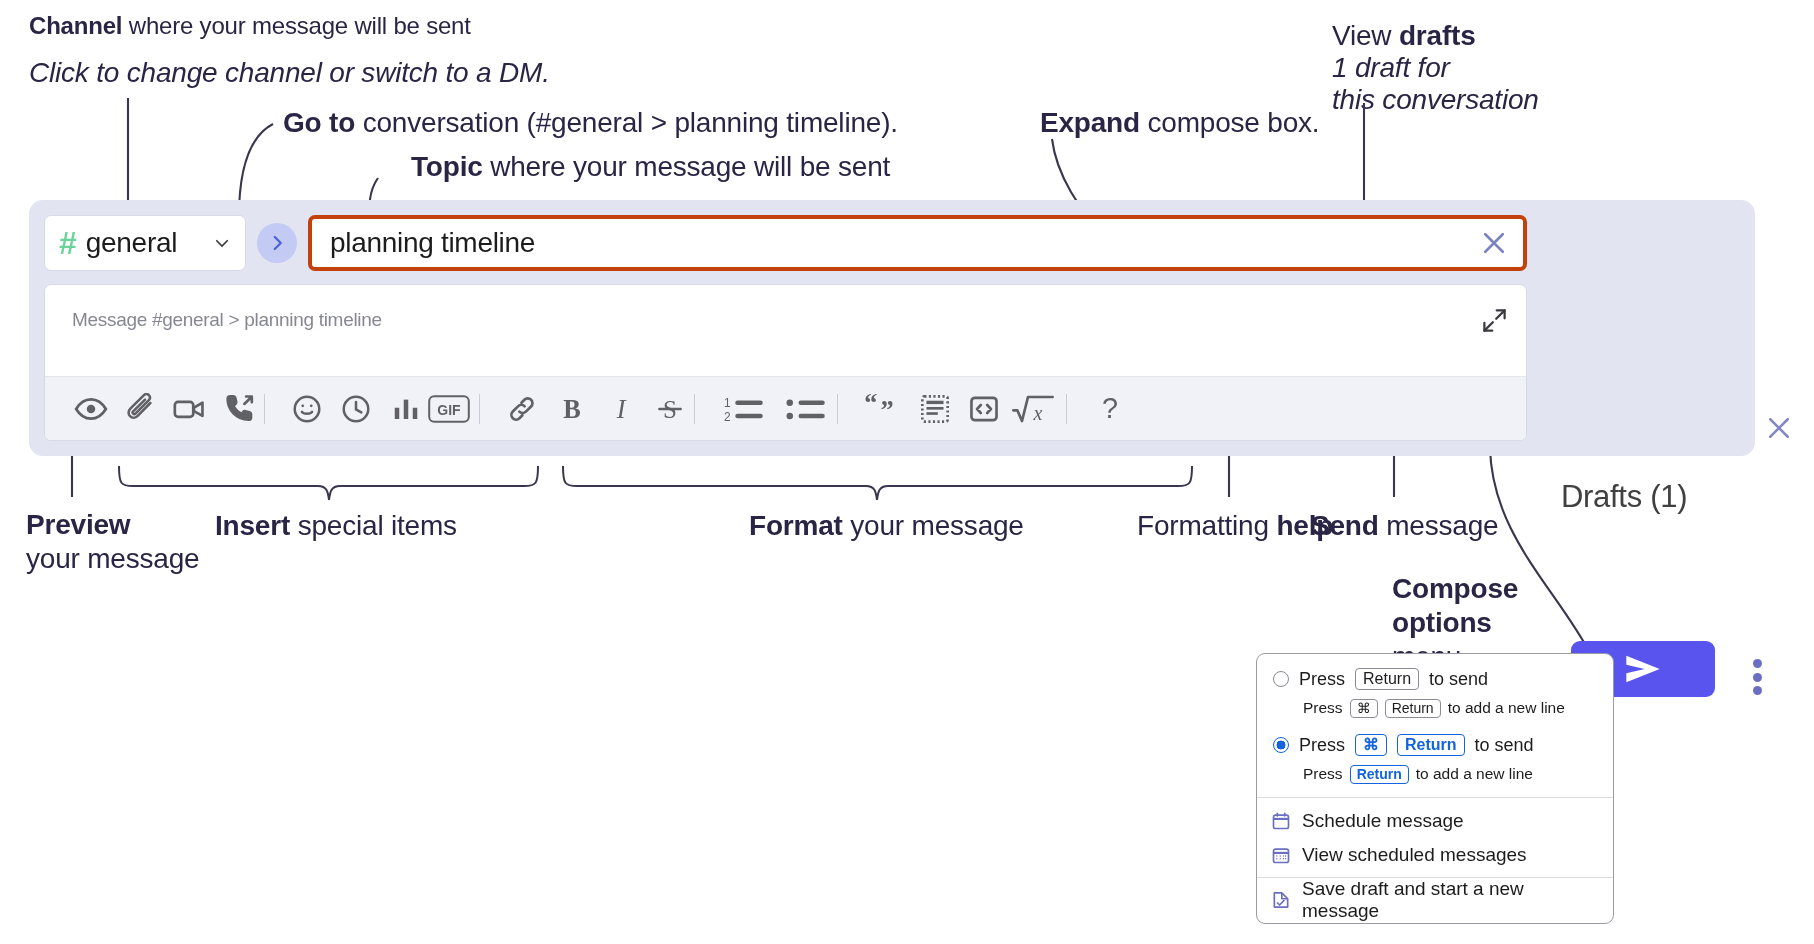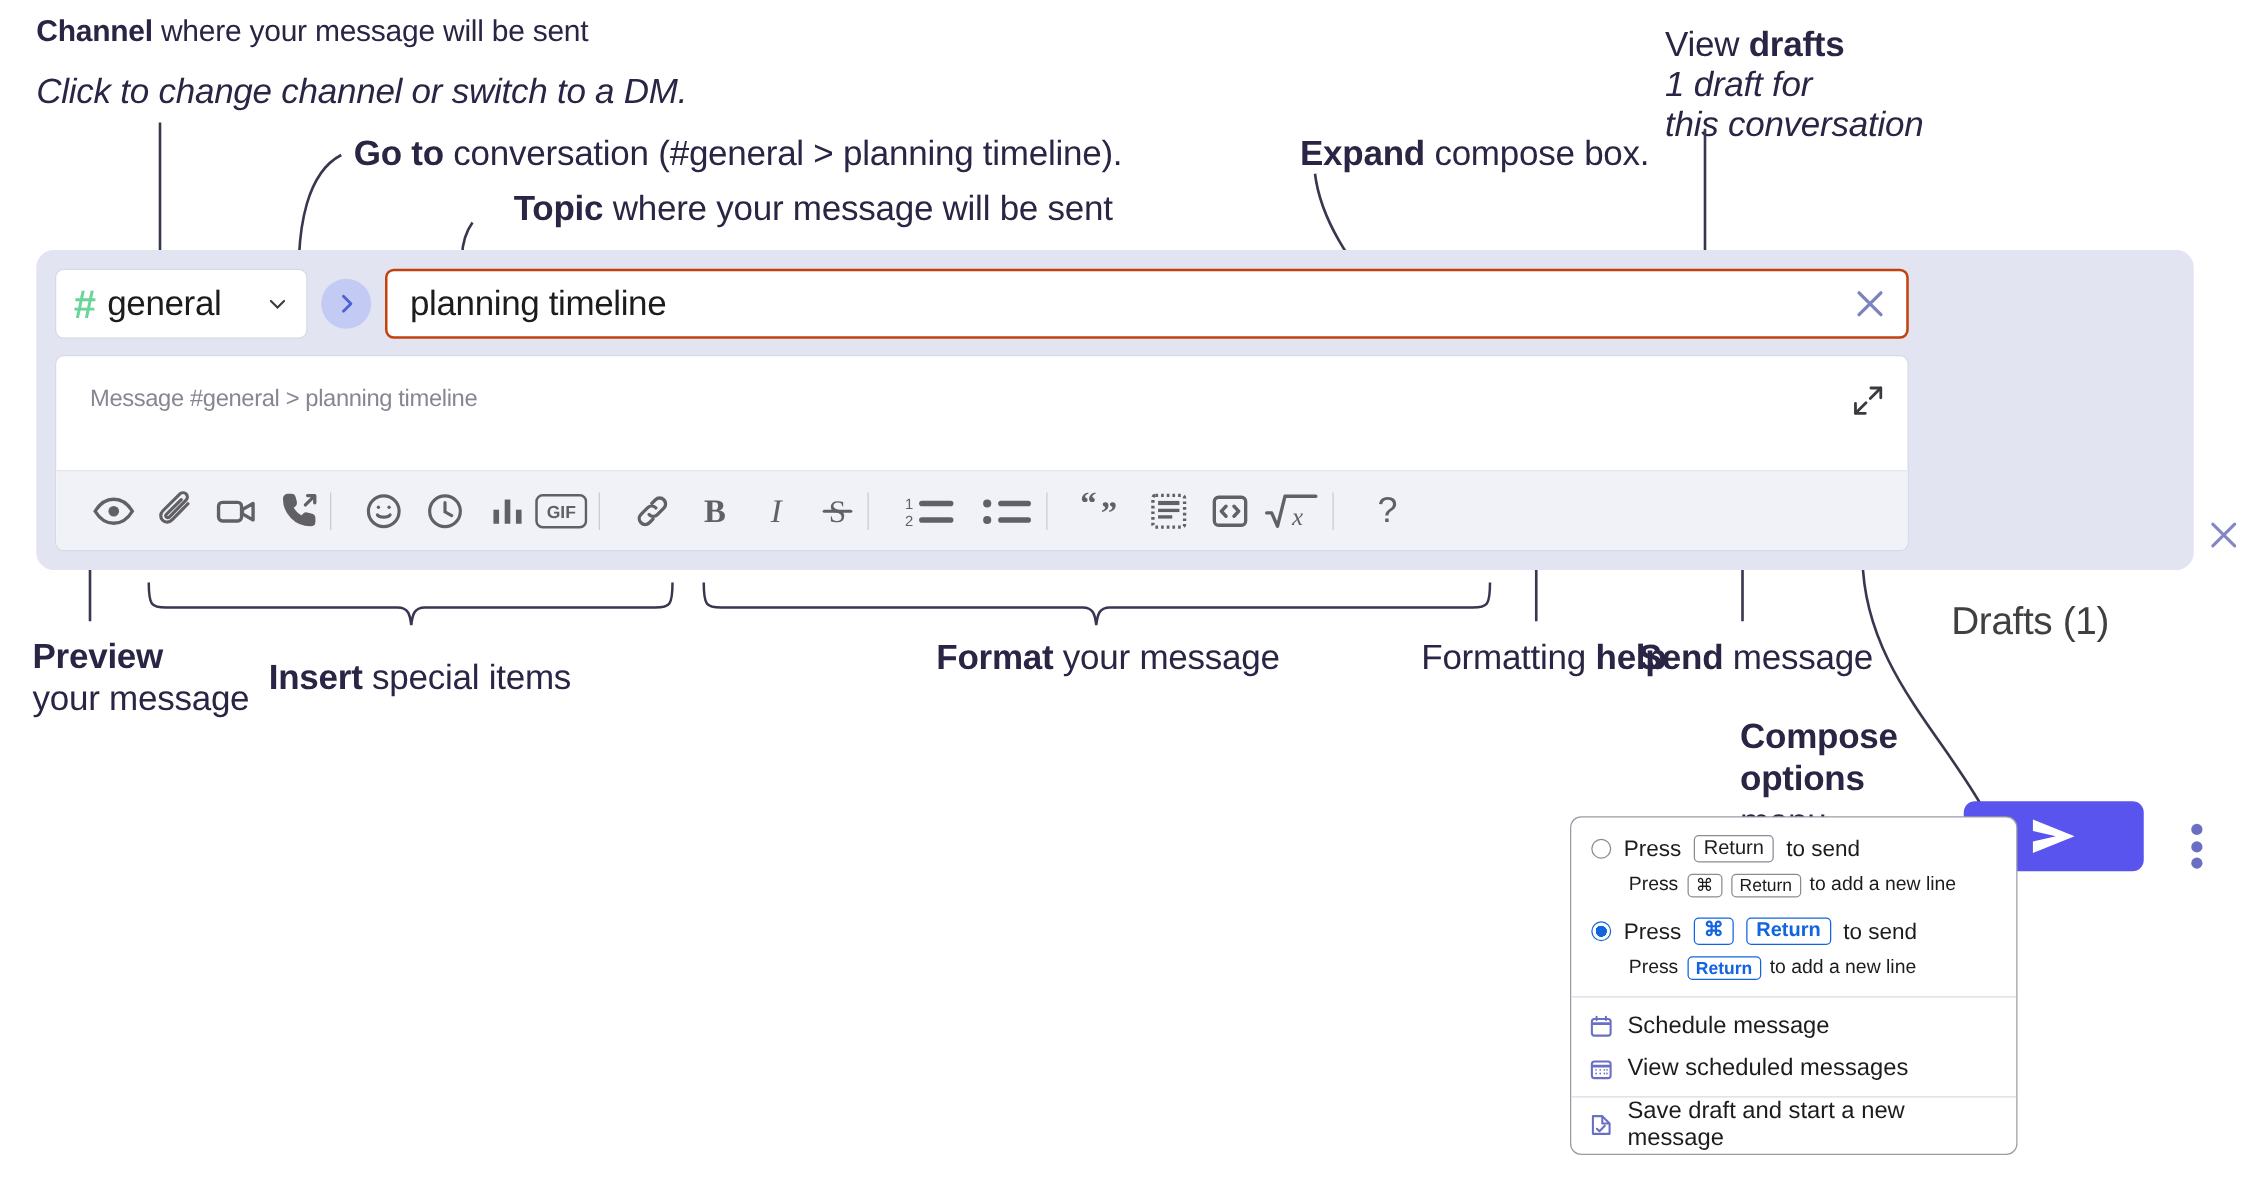--- a/index.html
+++ b/index.html
@@ -83,21 +83,21 @@
     border-radius: 50%;
     background: #c3caf3;
     display: flex; align-items: center; justify-content: center;
     cursor: pointer;
     flex: 0 0 auto;
   }
   #topic-field {
     flex: 1 1 auto;
     height: 56px;
     background: #ffffff;
-    border: 2px solid #c2410c;
+    border: 4px solid #c2410c;
     border-radius: 7px;
     display: flex;
     align-items: center;
     padding: 0 14px 0 18px;
     box-sizing: border-box;
     cursor: text;
   }
   #topic-value {
     font-size: 28px;
     color: #1d1c1d;
@@ -285,21 +285,21 @@
   <div><span>View </span><b>drafts</b></div>
   <div><i>1 draft for</i></div>
   <div><i>this conversation</i></div>
 </div>
 
 <div class="anno" style="left:26px; top:508px; font-size:28px; line-height:34px;">
   <div><b>Preview</b></div>
   <div><span>your message</span></div>
 </div>
 
-<div class="anno" style="left:215px; top:508px; font-size:28px;margin-top:16px;">
+<div class="anno" style="left:215px; top:508px; font-size:28px;">
   <b>Insert</b><span> special items</span>
 </div>
 
 <div class="anno" style="left:749px; top:508px; font-size:28px;">
   <b>Format</b><span> your message</span>
 </div>
 
 <div class="anno" style="left:1093px; top:508px; font-size:28px;margin-left:44px;">
   <span>Formatting </span><b>help</b>
 </div>

